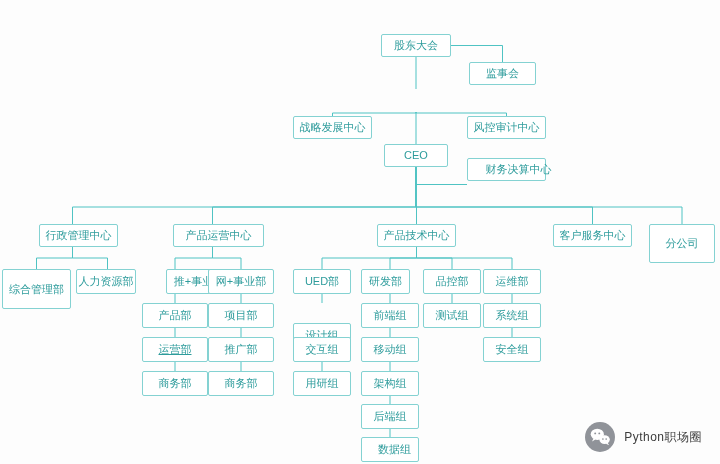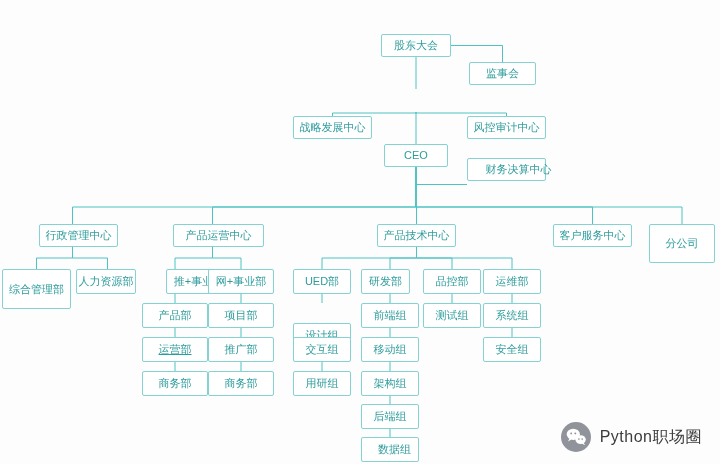--- a/index.html
+++ b/index.html
@@ -40,21 +40,21 @@
     position: absolute;
     right: 18px;
     bottom: 12px;
     display: flex;
     align-items: center;
     gap: 9px;
     z-index: 3;
   }
   .wm-icon { display: inline-flex; }
   .wm-text {
-    font-size: 16px;
+    font-size: 12px;
     color: #3c3c3c;
     letter-spacing: 0.5px;
   }
 </style>
 </head>
 <body>
 
 <div id="stage" style="background: rgb(253, 253, 253); --node-border: #84d2d2; --node-fill: #ffffff; --node-text: #2e9c9c;">
   <svg id="edges">
       <polyline points="416,57 416,89" fill="none" stroke="#4fc3c3" stroke-width="1"></polyline>

